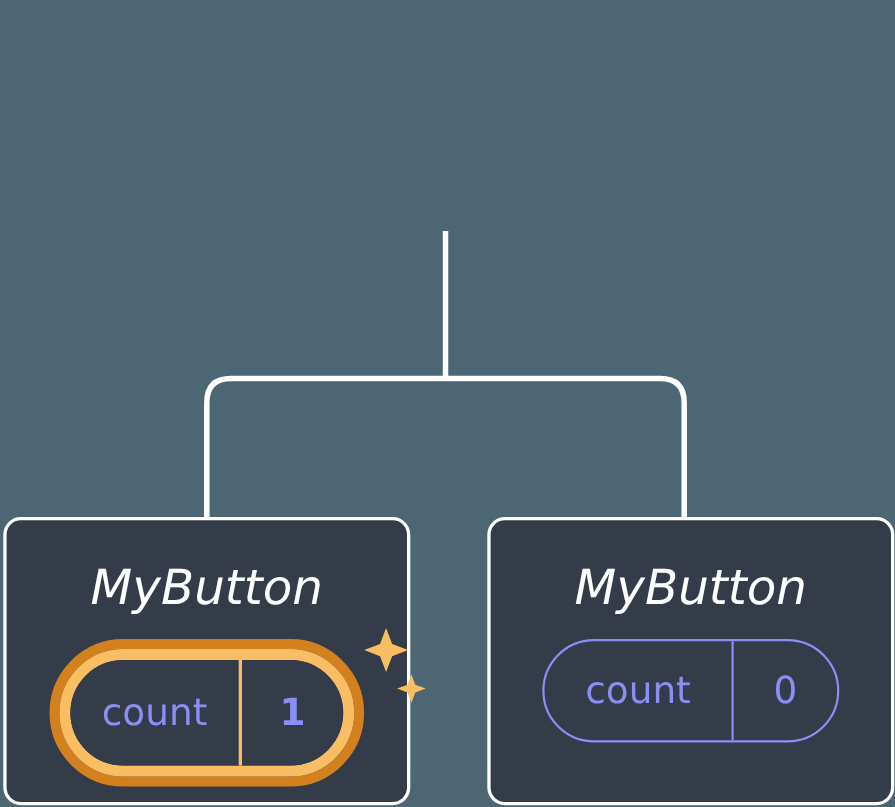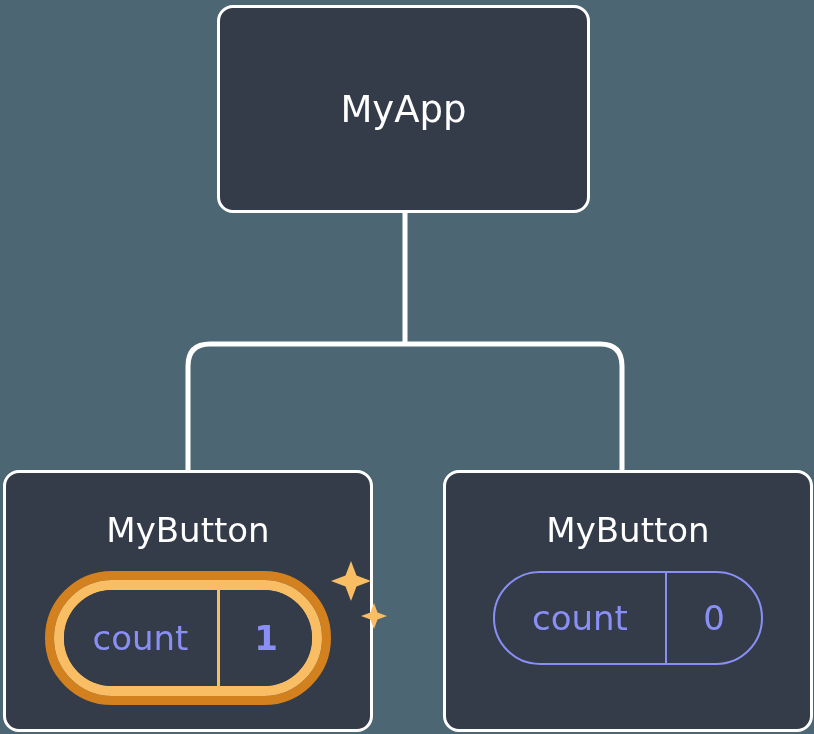--- a/index.html
+++ b/index.html
@@ -62,21 +62,22 @@
   .node-title {
     color: #ffffff;
     font-size: 37px;
     font-weight: 400;
     letter-spacing: 0px;
     line-height: 1;
     white-space: nowrap;
   }
   .node-child-left .node-title,
   .node-child-right .node-title {
-    font-size: 34px;
+    font-size: 44px;
+    font-style: italic;
   }
 
   
   .pill-wrap {
     position: relative;
     margin-top: 24px;
     display: flex;
     align-items: center;
   }
 
@@ -165,23 +166,20 @@
 
 <div id="stage">
 
   <svg class="connectors" viewBox="0 0 814 734" width="814" height="734" aria-hidden="true">
 
     <path d="M 405 210 L 405 344" stroke="#ffffff" stroke-width="5" fill="none"></path>
 
     <path d="M 188 490 L 188 366 Q 188 344 210 344 L 600 344 Q 622 344 622 366 L 622 490" stroke="#ffffff" stroke-width="5" fill="none" stroke-linecap="butt"></path>
   </svg>
 
-  <div class="node node-root">
-    <div class="node-title">MyApp</div>
-  </div>
 
   <div class="node node-child-left">
     <div class="node-title">MyButton</div>
 
     <div class="pill-wrap">
       <div class="pill-highlight-outer">
         <div class="pill-highlight-mid">
           <div class="pill pill-highlight">
             <div class="pill-key">count</div>
             <div class="pill-val">1</div>

